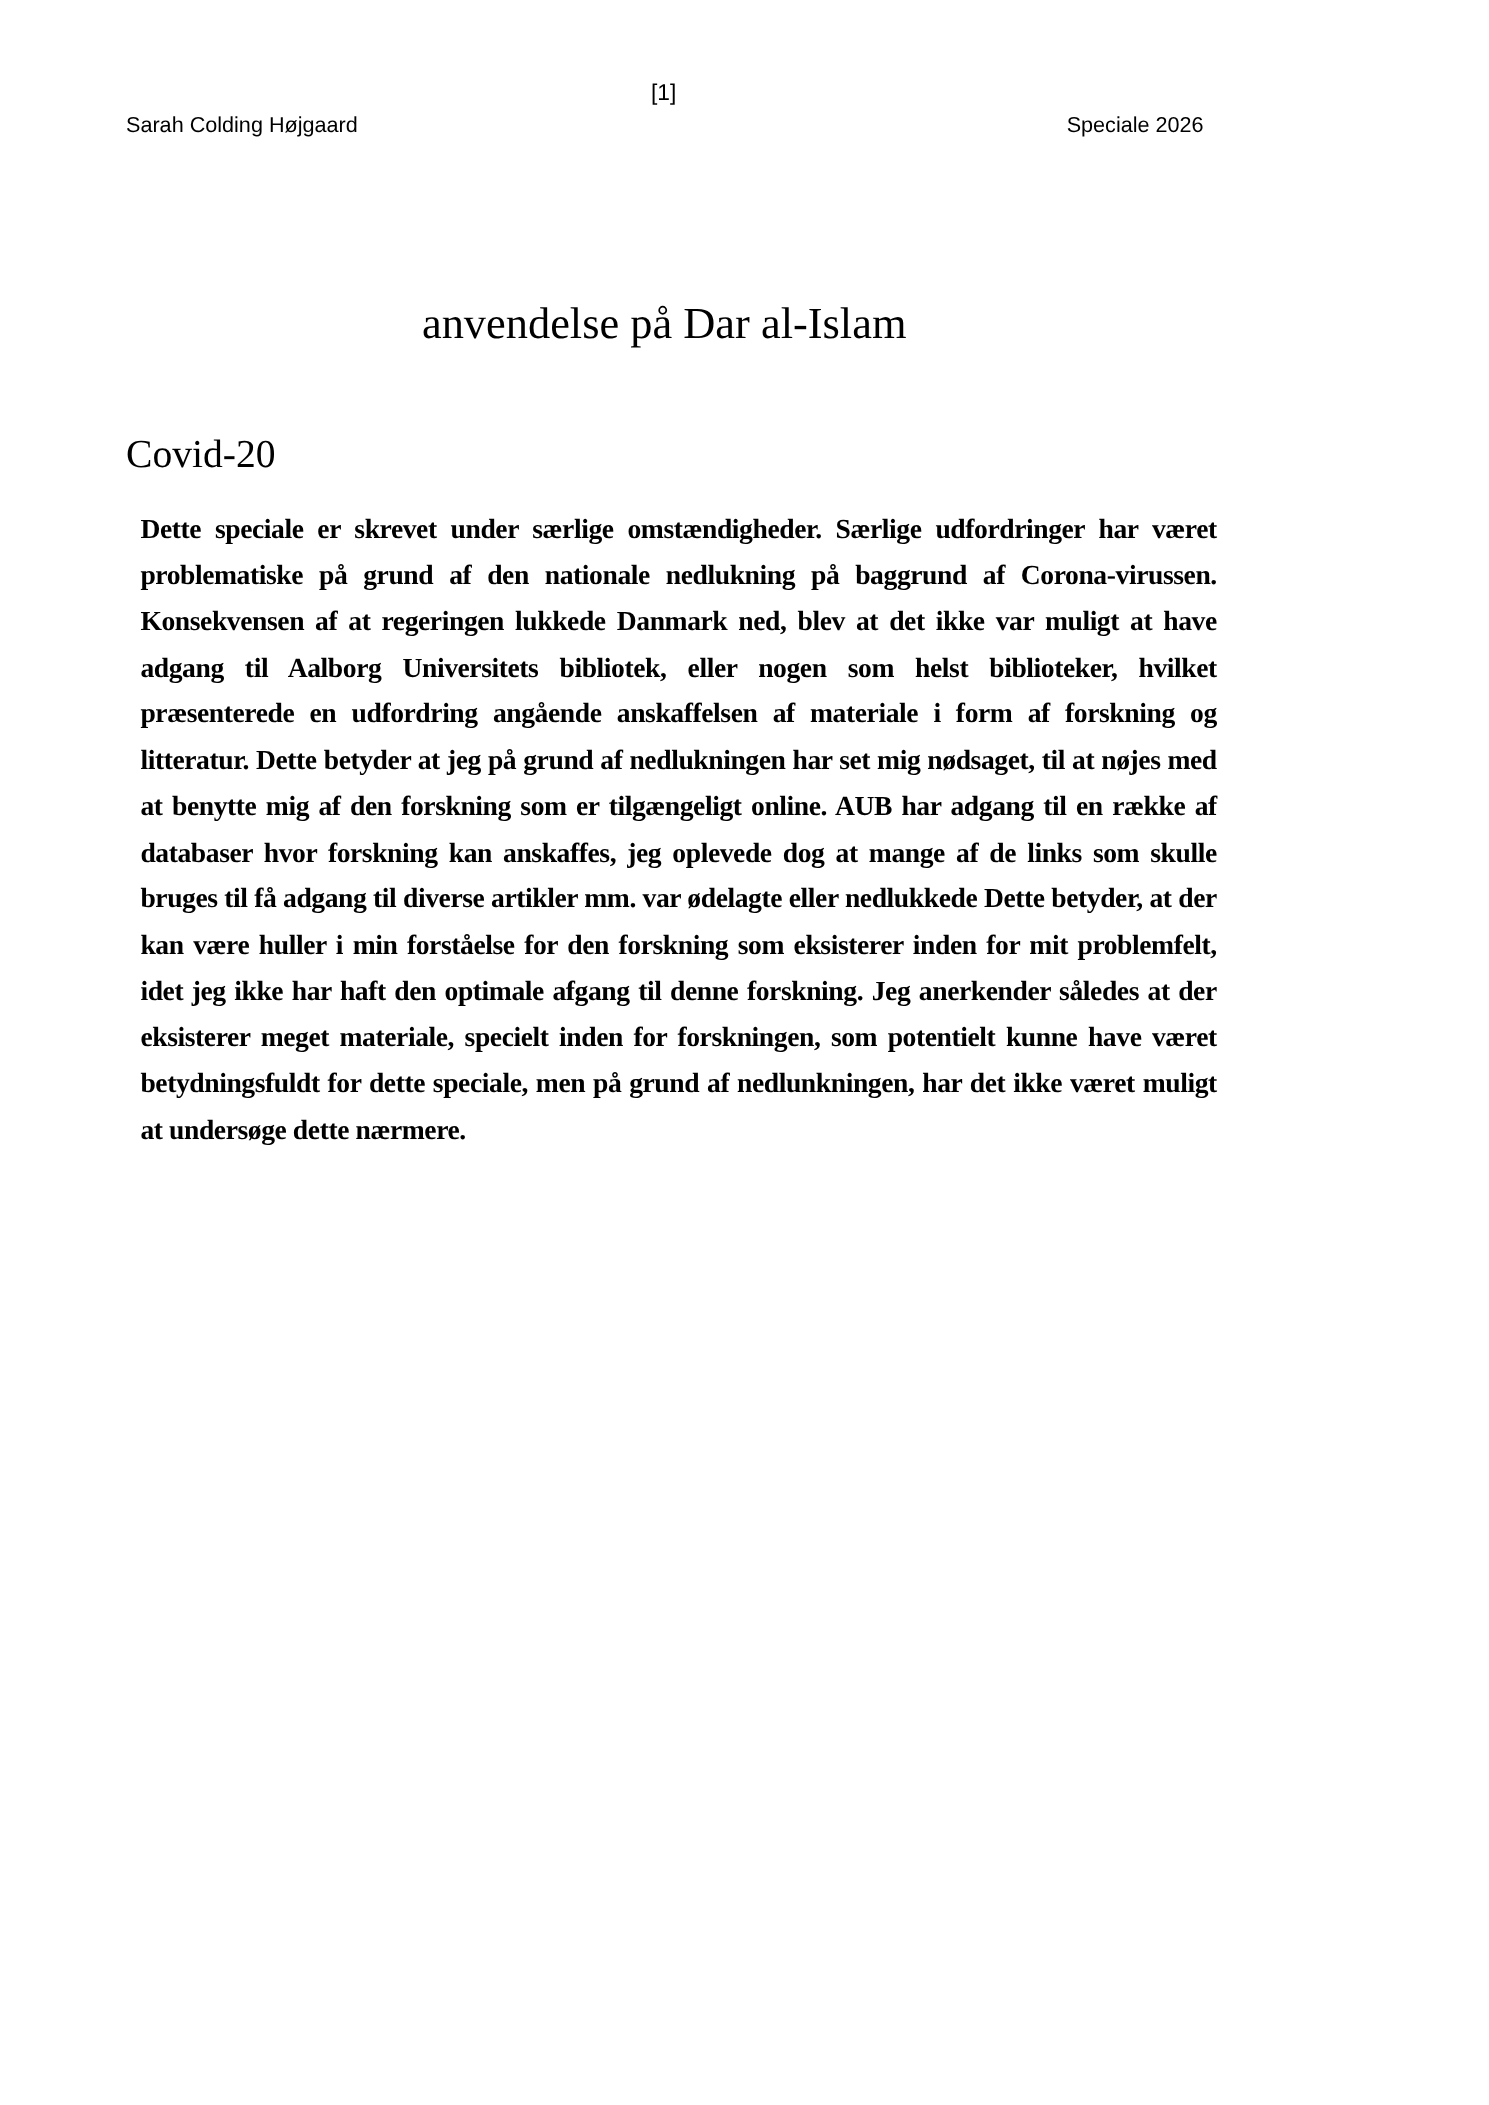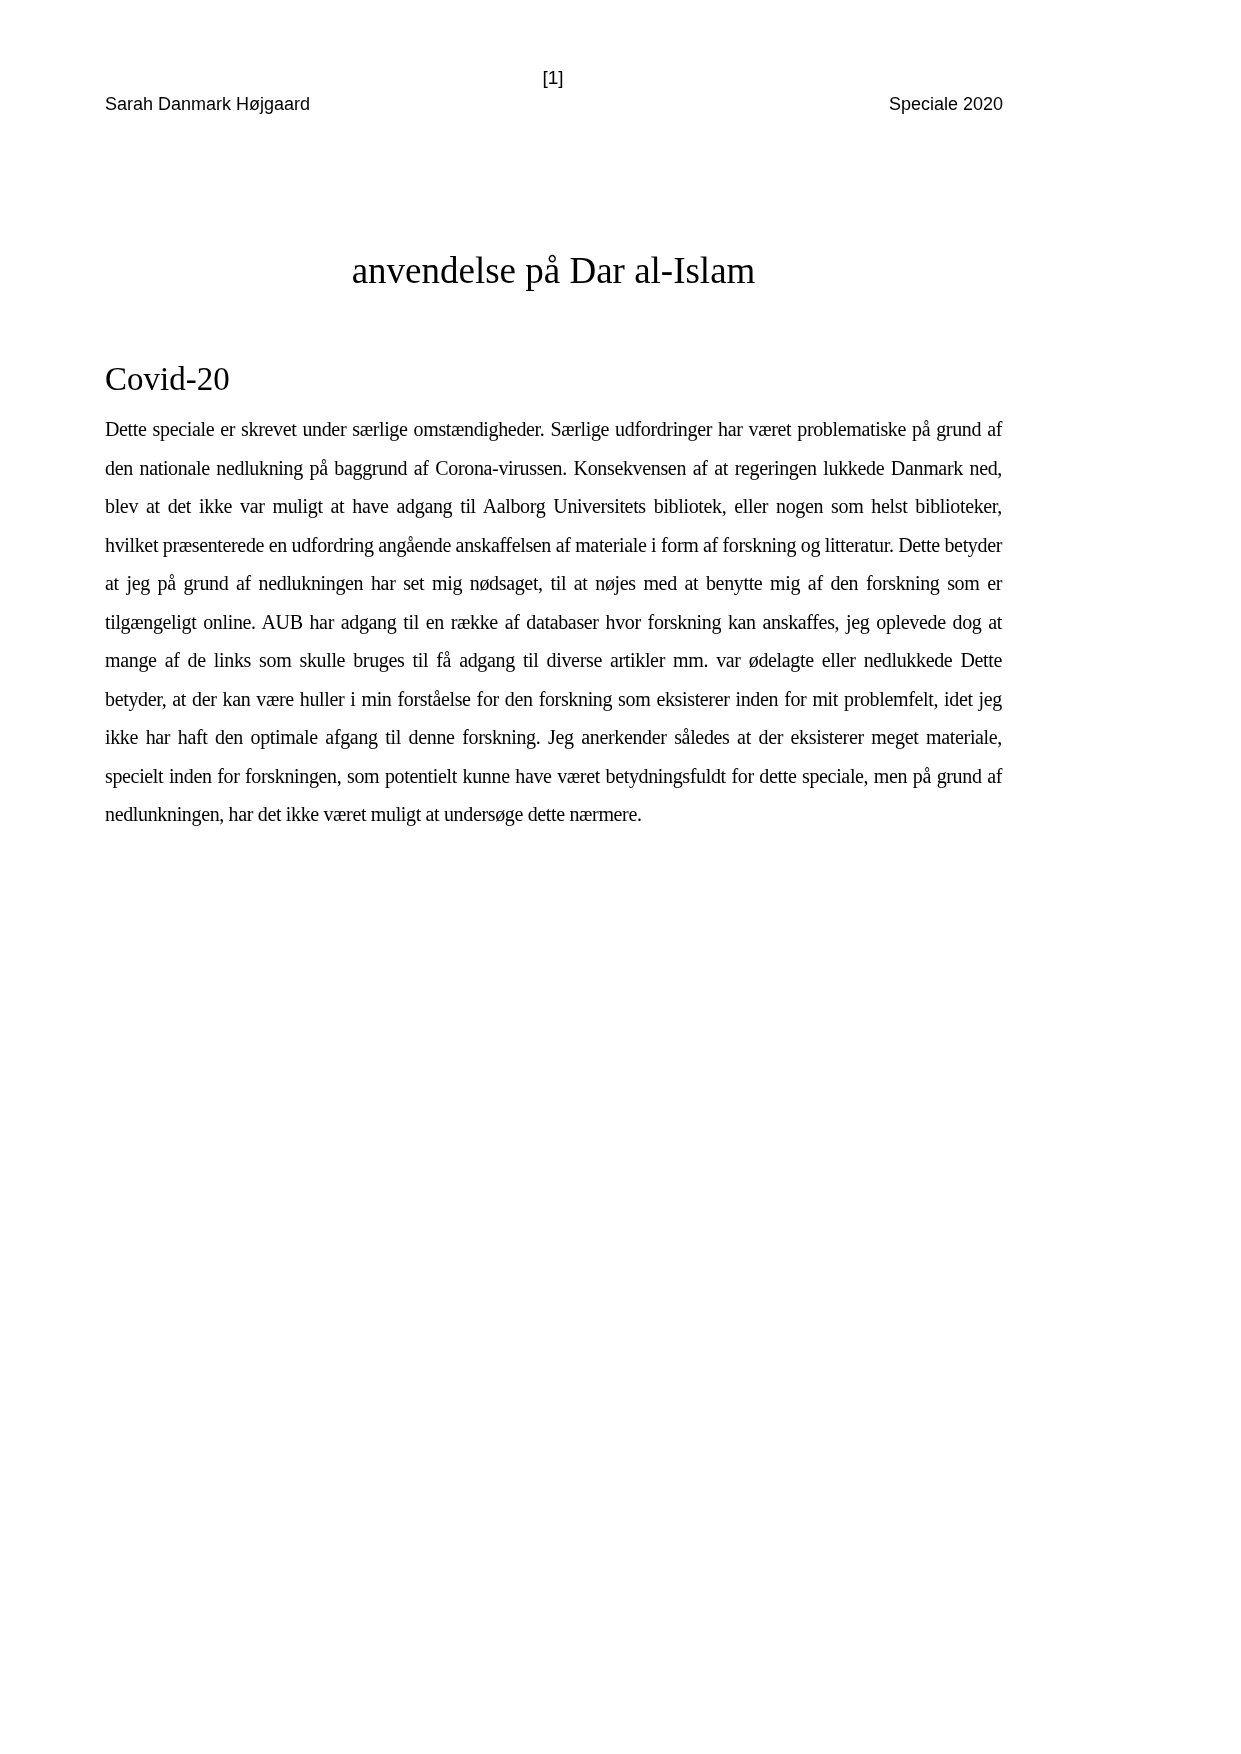--- a/index.html
+++ b/index.html
@@ -61,36 +61,37 @@
       font-family: "Liberation Serif", serif;
       font-weight: normal;
       font-size: 33px;
       line-height: 42px;
     }
     .body-text {
       position: absolute;
       top: 410px;
       left: 105px;
       width: 897px;
-      margin: 0;
+      margin: 12px;
       font-family: "Liberation Serif", serif;
-      font-size: 20px;
+      font-size: 23px;
       line-height: 38.5px;
       text-align: justify;
       letter-spacing: -0.35px;
       word-spacing: 0px;
+      font-weight: bold;
     }
   </style>
 </head>
 <body>
 
 <div>
   <div class="page-number">[1]</div>
-  <div class="header-left">Sarah Danmark Højgaard</div>
-  <div class="header-right">Speciale 2020</div>
+  <div class="header-left">Sarah Colding Højgaard</div>
+  <div class="header-right">Speciale 2026</div>
 </div>
 
 <h1 class="doc-title">
   <br>
   <span>anvendelse på Dar al-Islam</span>
 </h1>
 
 <h2 class="section-heading">Covid-20</h2>
 
 <p class="body-text">Dette speciale er skrevet under særlige omstændigheder. Særlige udfordringer har været problematiske på grund af den nationale nedlukning på baggrund af Corona-virussen. Konsekvensen af at regeringen lukkede Danmark ned, blev at det ikke var muligt at have adgang til Aalborg Universitets bibliotek, eller nogen som helst biblioteker, hvilket præsenterede en udfordring angående anskaffelsen af materiale i form af forskning og litteratur. Dette betyder at jeg på grund af nedlukningen har set mig nødsaget, til at nøjes med at benytte mig af den forskning som er tilgængeligt online. AUB har adgang til en række af databaser hvor forskning kan anskaffes, jeg oplevede dog at mange af de links som skulle bruges til få adgang til diverse artikler mm. var ødelagte eller nedlukkede Dette betyder, at der kan være huller i min forståelse for den forskning som eksisterer inden for mit problemfelt, idet jeg ikke har haft den optimale afgang til denne forskning. Jeg anerkender således at der eksisterer meget materiale, specielt inden for forskningen, som potentielt kunne have været betydningsfuldt for dette speciale, men på grund af nedlunkningen, har det ikke været muligt at undersøge dette nærmere.</p>

